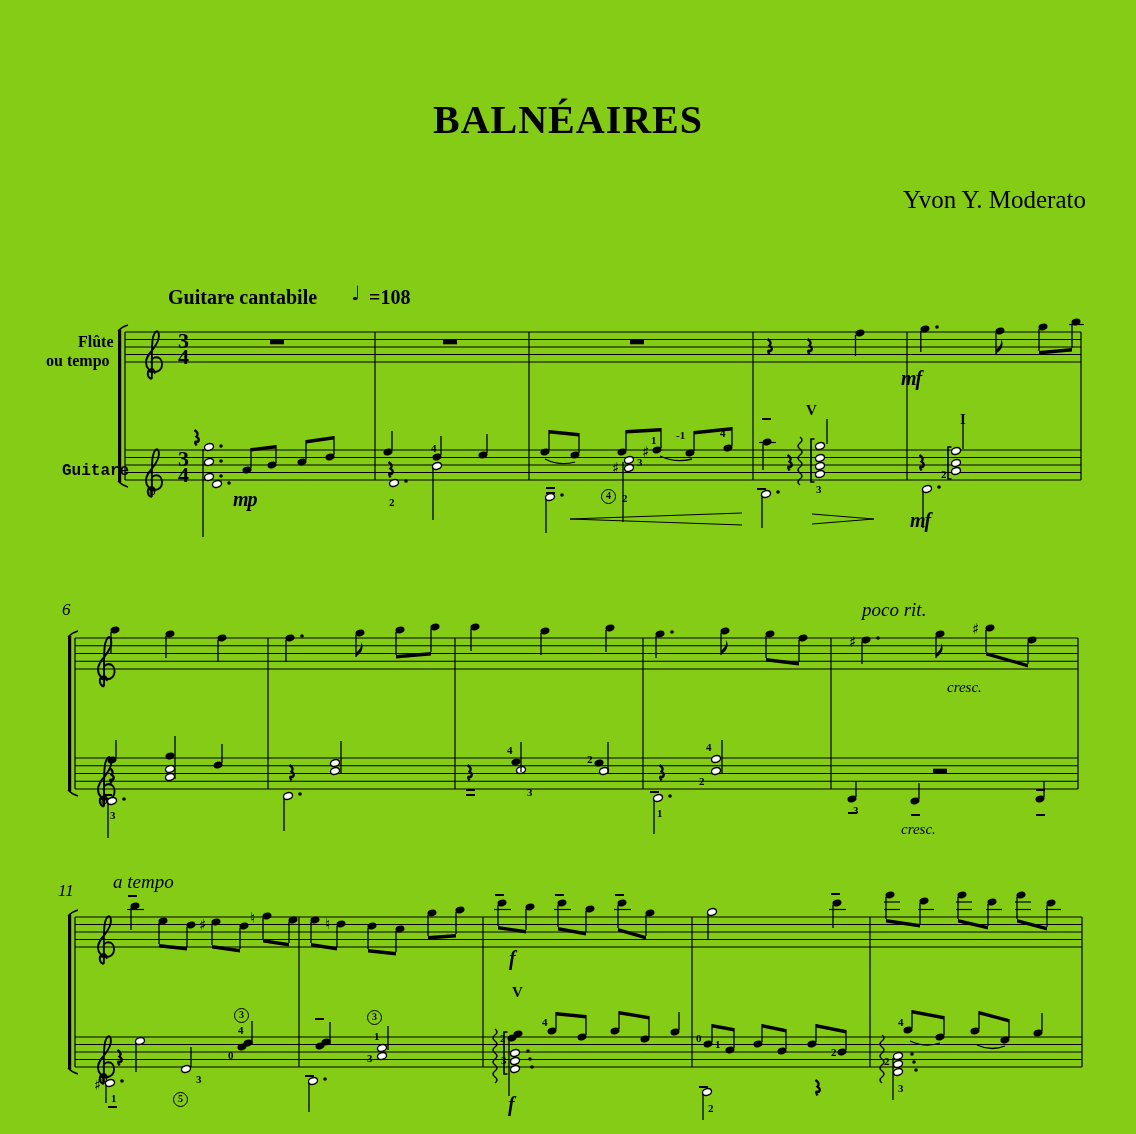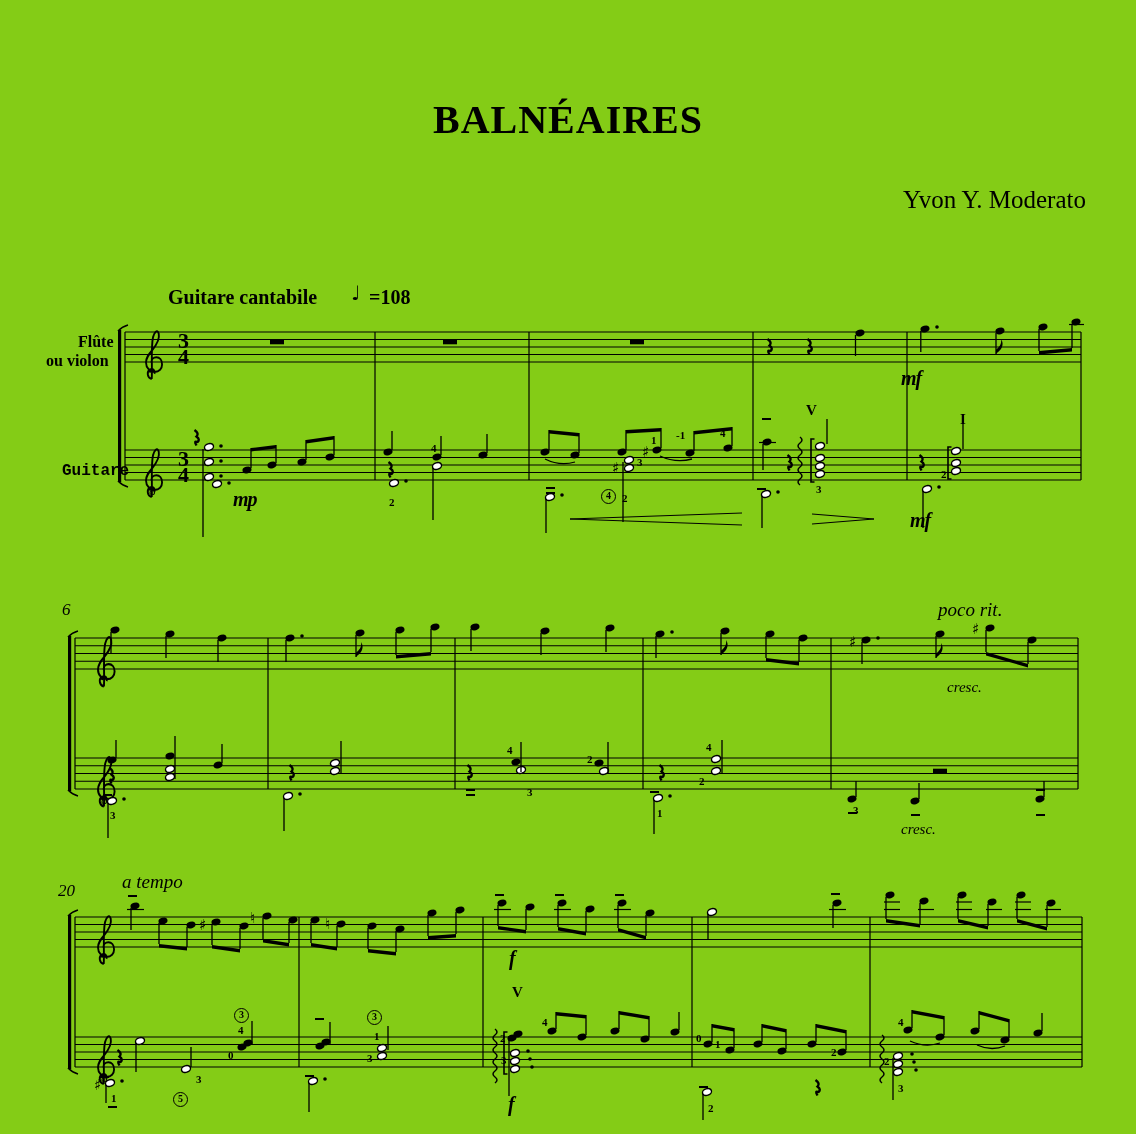--- a/index.html
+++ b/index.html
@@ -476,33 +476,33 @@
         <path d="M977 1045 Q991 1051.5 1005 1046" fill="none" stroke="#000" stroke-width="1.3"></path>
         <ellipse cx="1038" cy="1033" rx="4.6" ry="3.3" transform="rotate(-18 1038 1033)" fill="#000" stroke="#000" stroke-width="0"></ellipse>
         <line x1="1042" y1="1013" x2="1042" y2="1031" stroke="#000" stroke-width="1.3"></line>
       </g>
     </svg>
   <div id="annotations">
       <span class="ann tempo" style="left: 168px; top: 286px;">Guitare cantabile</span>
       <span class="ann notechar" style="left: 351px; top: 281px;">♩</span>
       <span class="ann tempo" style="left: 369px; top: 286px; text-align: right;">=108</span>
       <span class="ann lbl" style="left: 78px; top: 333px;">Flûte</span>
-      <span class="ann lbl" style="left: 46px; top: 352px;">ou violon</span>
+      <span class="ann lbl" style="left: 46px; top: 352px;">ou tempo</span>
       <span class="ann lbl" style="left: 62px; top: 462px; font-family: Liberation Mono, monospace;">Guitare</span>
       <span class="ann tsig" style="left: 178px; top: 328px;">3</span>
       <span class="ann tsig" style="left: 178px; top: 344px;">4</span>
       <span class="ann tsig" style="left: 178px; top: 446px;">3</span>
       <span class="ann tsig" style="left: 178px; top: 462px;">4</span>
       <span class="ann oct8" style="left: 149px; top: 483px;">8</span>
       <span class="ann oct8" style="left: 101px; top: 792px;">8</span>
       <span class="ann oct8" style="left: 101px; top: 1070px;">8</span>
       <span class="ann mnum" style="left: 62px; top: 600px;">6</span>
-      <span class="ann mnum" style="left: 58px; top: 881px;">20</span>
-      <span class="ann expr" style="left: 122px; top: 871px; text-align: right;">a tempo</span>
-      <span class="ann expr" style="left: 938px; top: 599px;">poco rit.</span>
+      <span class="ann mnum" style="left: 58px; top: 881px;">11</span>
+      <span class="ann expr" style="left: 113px; top: 871px; text-align: right;">a tempo</span>
+      <span class="ann expr" style="left: 862px; top: 599px;">poco rit.</span>
       <span class="ann expr2" style="left: 947px; top: 679px;">cresc.</span>
       <span class="ann expr2" style="left: 901px; top: 821px;">cresc.</span>
       <span class="ann dyn" style="left: 233px; top: 488px;">mp</span>
       <span class="ann dyn" style="left: 901px; top: 367px;">mf</span>
       <span class="ann dyn" style="left: 910px; top: 509px;">mf</span>
       <span class="ann dyn" style="left: 509px; top: 947px;">f</span>
       <span class="ann dyn" style="left: 508px; top: 1093px;">f</span>
       <span class="ann barre" style="left: 806px; top: 402px;">V</span>
       <span class="ann barre" style="left: 960px; top: 411px;">I</span>
       <span class="ann barre" style="left: 512px; top: 984px;">V</span>

